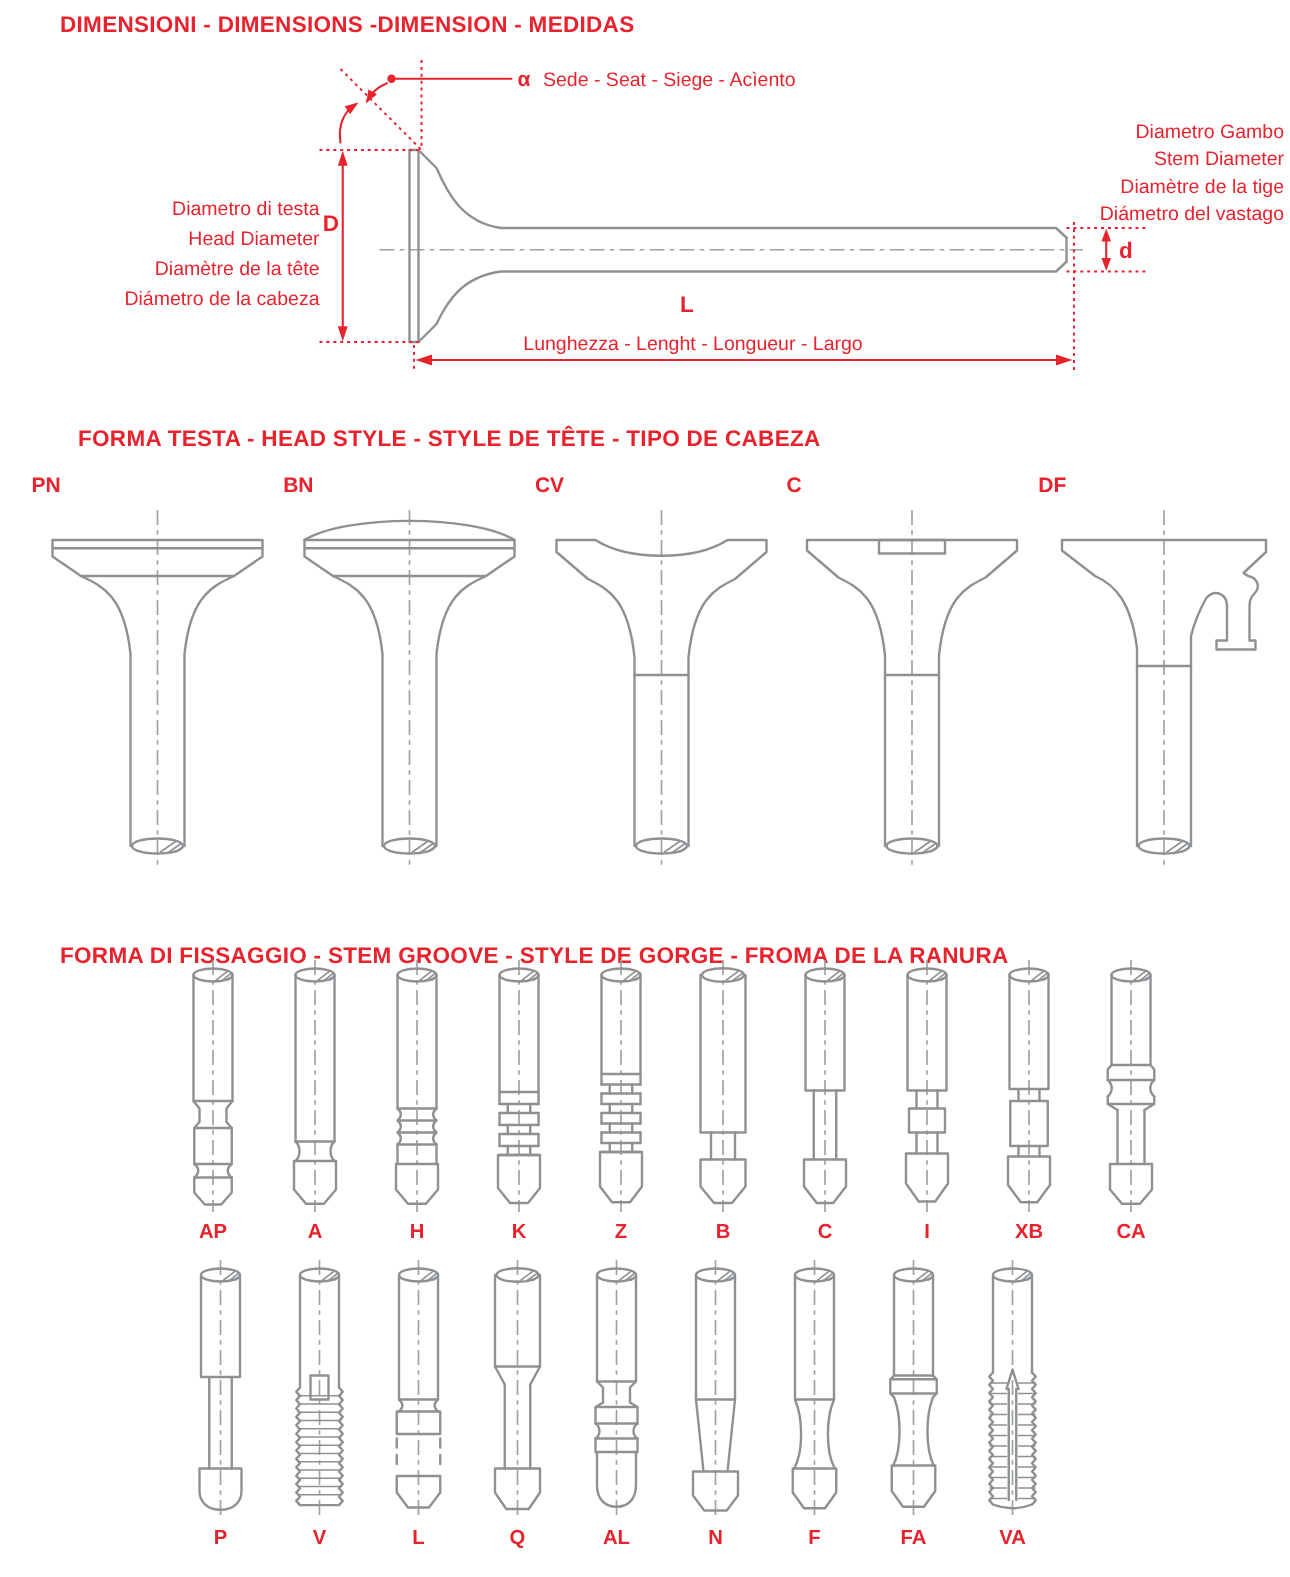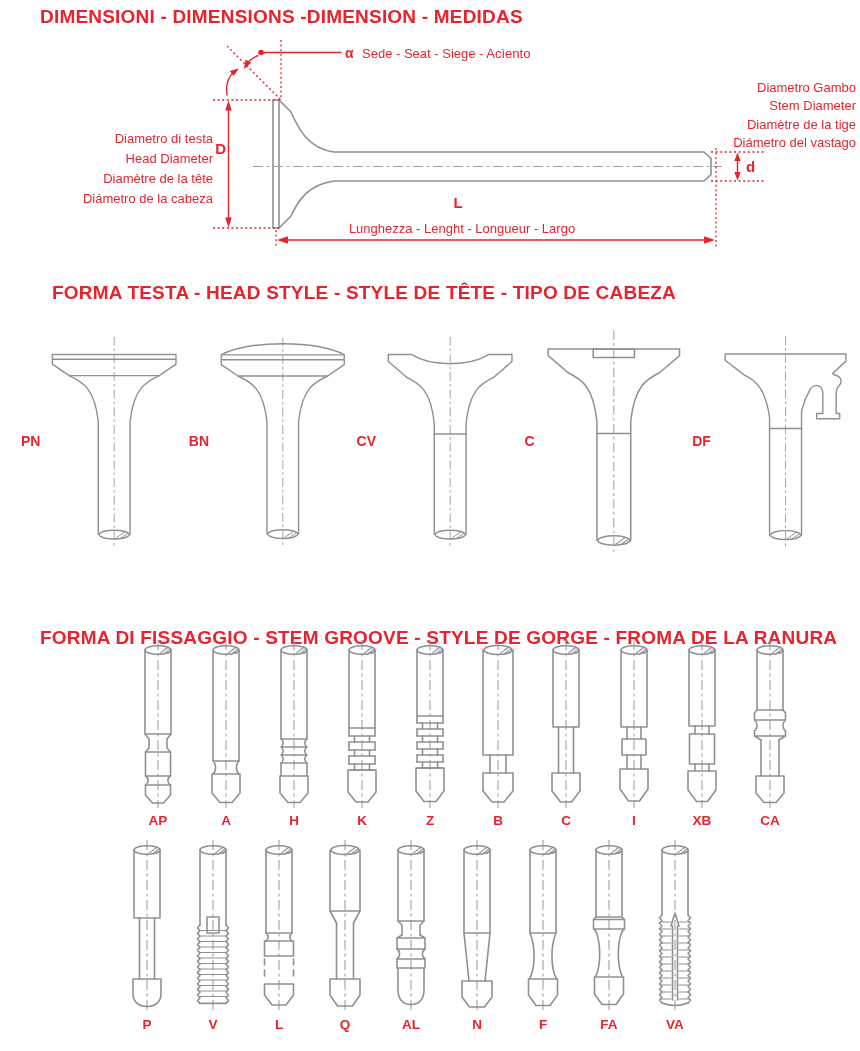--- a/index.html
+++ b/index.html
@@ -1,33 +1,33 @@
 <!DOCTYPE html>
 <html><head>
 <meta charset="utf-8">
 <style>
   html,body{margin:0;padding:0;background:#fff;}
   body{width:860px;height:1051px;position:relative;font-family:"Liberation Sans",sans-serif;overflow:hidden;}
-  .sec-title{position:absolute;color:#e8232d;font-weight:700;font-size:19px;letter-spacing:.2px;white-space:nowrap;text-align:right;}
+  .sec-title{position:absolute;color:#e8232d;font-weight:700;font-size:15px;letter-spacing:.2px;white-space:nowrap;text-align:right;}
   
   .g{stroke:#8e9194;stroke-width:1.6;fill:none;stroke-linecap:round;stroke-linejoin:round}
   .gt{stroke:#8e9194;stroke-width:1.1;fill:none;stroke-linecap:round}
   .cl{stroke:#9da2a4;stroke-width:1.1;fill:none;stroke-dasharray:10 3.5 3 3.5}
   .rs{stroke:#e8232d;stroke-width:1.4;fill:none;stroke-linecap:round}
   .rdot{stroke:#e8232d;stroke-width:1.3;fill:none;stroke-dasharray:2 2.6}
   .rf{fill:#e8232d;stroke:none}
   text.dl{font-size:13px;fill:#e8232d}
   text.dbold{font-weight:700;fill:#e8232d;font-size:15px}
   text.dba{font-weight:700;fill:#e8232d;font-size:14px}
   .heads-row{position:absolute;left:21px;top:315px;width:839px;display:flex;}
-  .head-col{width:167.8px;display:flex;flex-direction:row;align-items:center;}
+  .head-col{width:167.8px;display:flex;flex-direction:column;align-items:flex-start;}
   .fig-label{color:#e8232d;font-weight:700;text-align:center;}
   .head-col .fig-label{font-size:14px;height:17px;line-height:17px;}
   .grow{position:absolute;display:flex;}
-  .grow1{left:124px;top:638px;}
+  .grow1{left:108px;top:638px;}
   .grow2{left:114px;top:838px;}
   .gcol1{width:68px;display:flex;flex-direction:column;align-items:center;}
   .gcol2{width:66px;display:flex;flex-direction:column;align-items:center;}
   .gcol1 .fig-label,.gcol2 .fig-label{font-size:13.5px;margin-top:3px;}
 </style>
 </head>
 <body>
 
 <div class="sec-title" style="left:40px;top:7px;line-height:20px;">DIMENSIONI - DIMENSIONS -DIMENSION - MEDIDAS</div>
 

